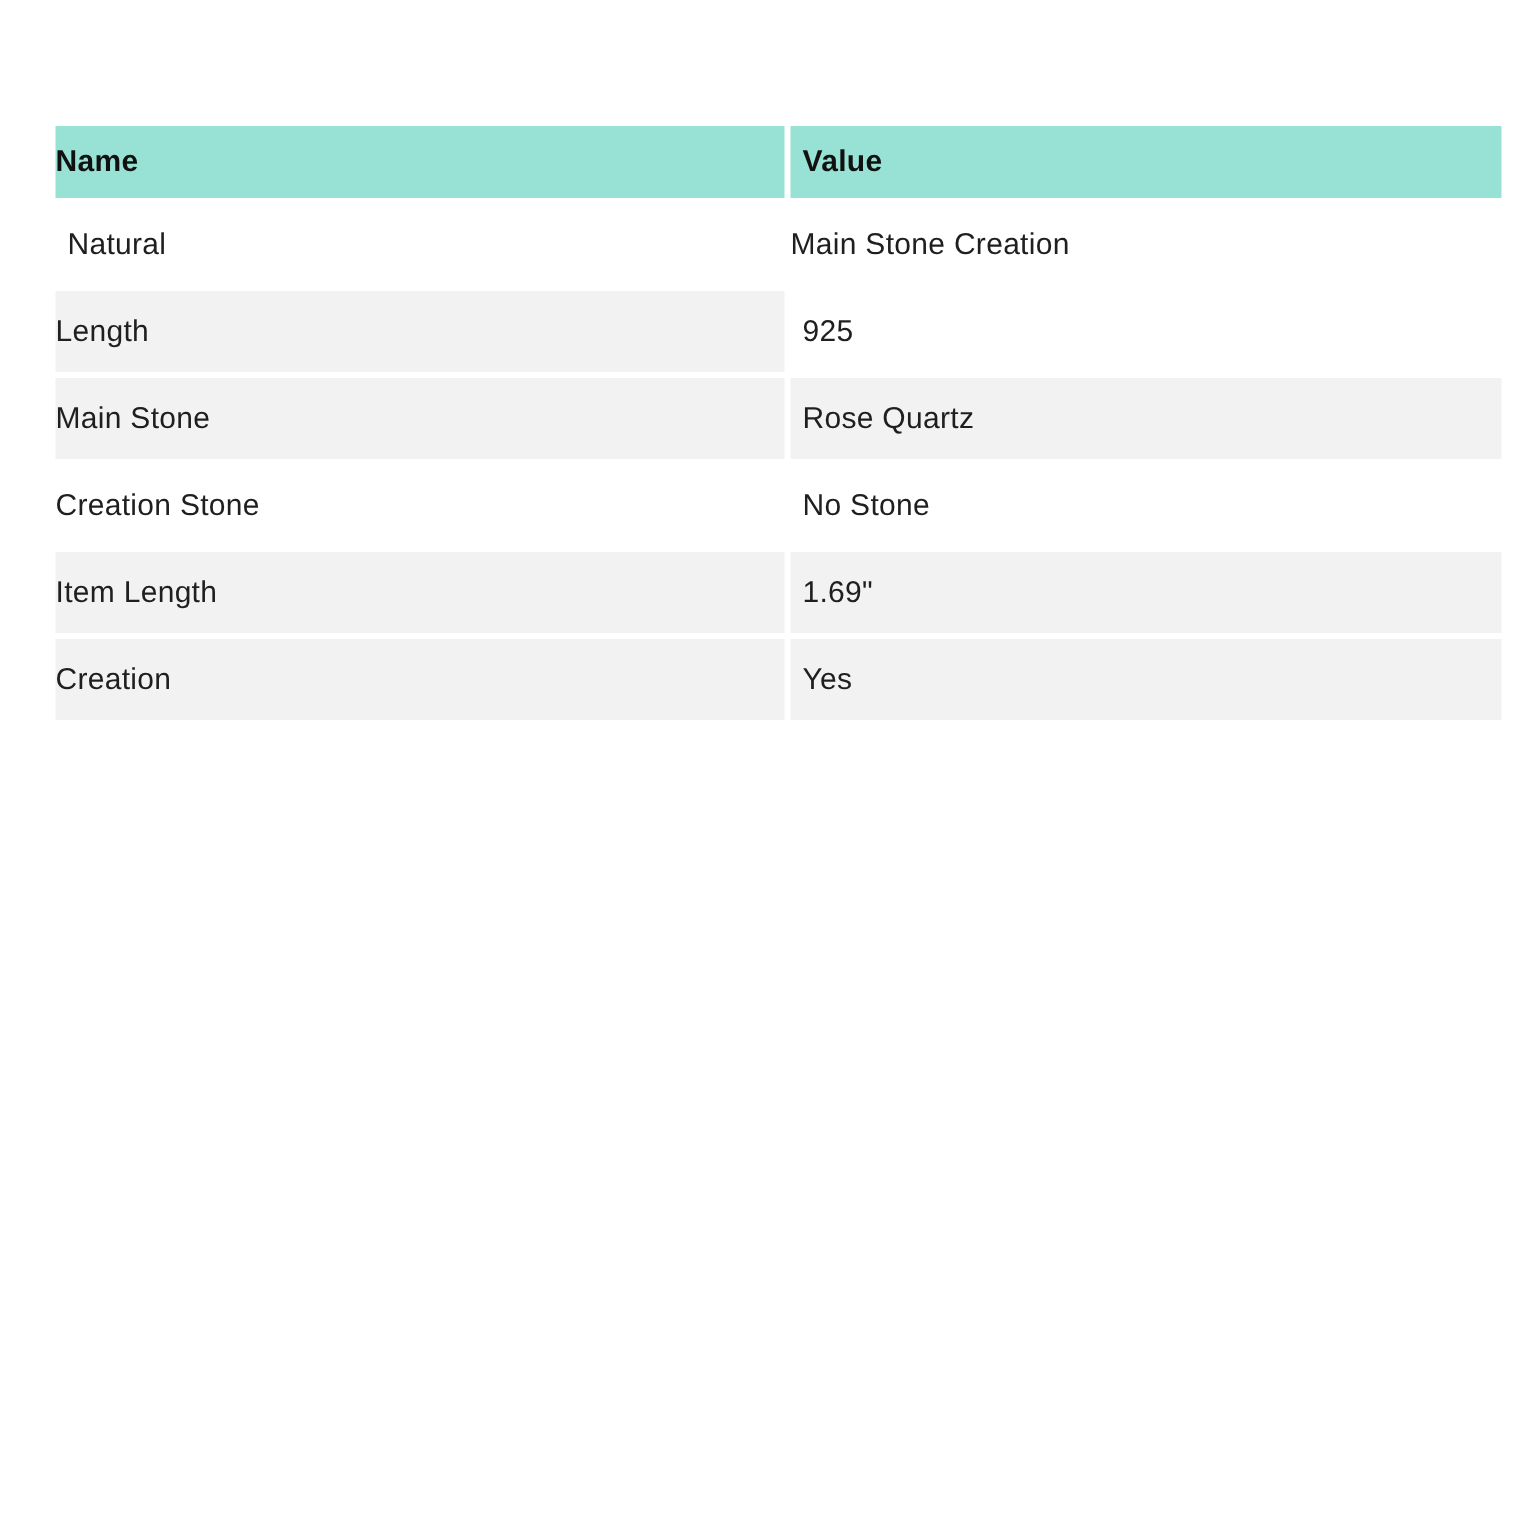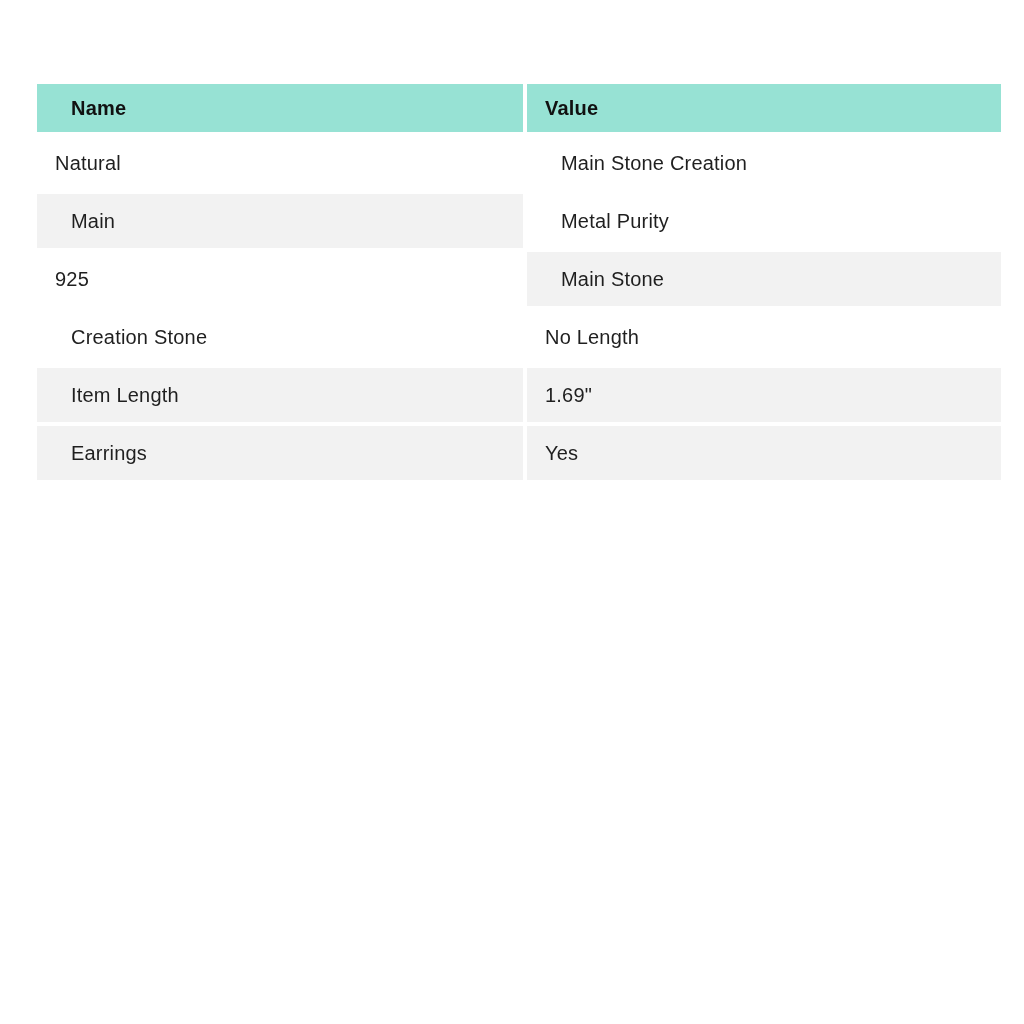--- a/index.html
+++ b/index.html
@@ -26,30 +26,29 @@
     grid-template-columns: 486px 474px;
     column-gap: 4px;
     row-gap: 4px;
     background: var(--page-bg, #ffffff);
   }
   .cell {
     box-sizing: border-box;
     height: 54px;
     display: flex;
     align-items: center;
-    padding-left: 34px;
     font-size: 20px;
     letter-spacing: 0.2px;
     color: var(--text, #1f1f1f);
     background: var(--row-bg, #ffffff);
     white-space: nowrap;
     overflow: hidden;
   }
   .value-col {
-    padding-left: 18px;
+    padding-left: 8px;
   }
   .head {
     height: 48px;
     background: var(--header-bg, #97e2d4);
     font-weight: 700;
     color: var(--header-text, #111111);
   }
   .alt {
     background: var(--row-alt-bg, #f2f2f2);
   }
@@ -59,31 +58,31 @@
 
 <div class="page">
   <div class="spec-table">
 
     <div class="cell head name-col">Name</div>
     <div class="cell head value-col">Value</div>
 
     <div class="cell value-col">Natural</div>
     <div class="cell name-col">Main Stone Creation</div>
 
-    <div class="cell name-col alt">Main</div>
+    <div class="cell name-col alt">Length</div>
 
-    <div class="cell name-col">Metal Purity</div>
     <div class="cell value-col">925</div>
 
     <div class="cell name-col alt">Main Stone</div>
+    <div class="cell value-col alt">Rose Quartz</div>
 
     <div class="cell name-col">Creation Stone</div>
-    <div class="cell value-col">No Length</div>
+    <div class="cell value-col">No Stone</div>
 
     <div class="cell name-col alt">Item Length</div>
     <div class="cell value-col alt">1.69"</div>
 
 
-    <div class="cell name-col alt">Earrings</div>
+    <div class="cell name-col alt">Creation</div>
     <div class="cell value-col alt">Yes</div>
 
   </div>
 </div>
 
 </body></html>

